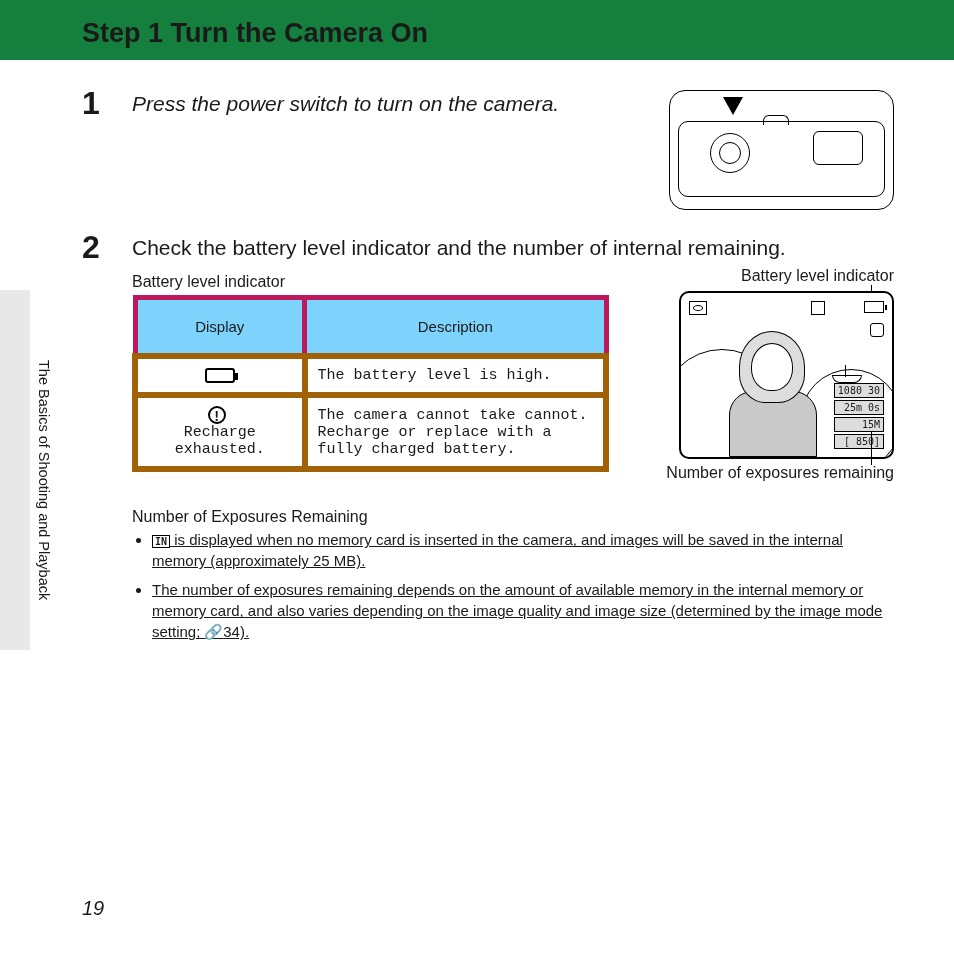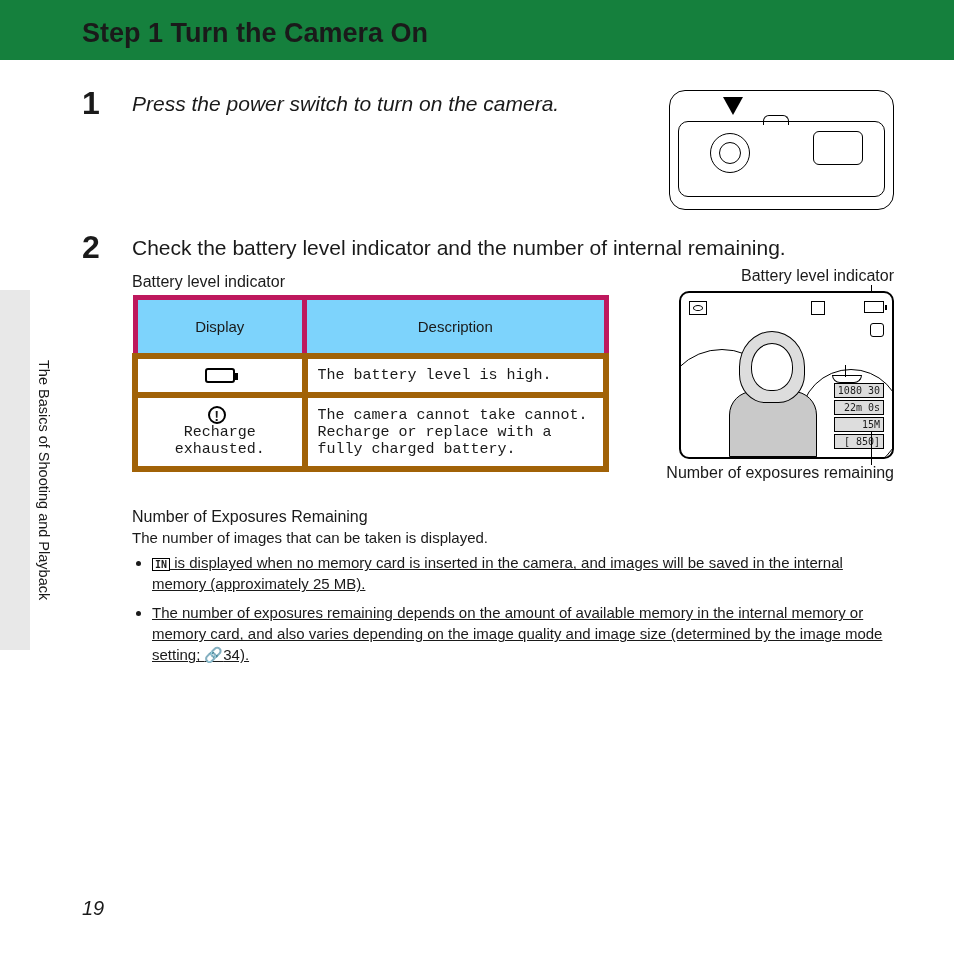--- a/index.html
+++ b/index.html
@@ -243,36 +243,35 @@
                 <div class="hood"></div>
                 <div class="head"></div>
               </div>
               <div class="boat"></div>
               <div class="ui-cam"></div>
               <div class="ui-face"></div>
               <div class="ui-batt"></div>
               <div class="ui-flag"></div>
               <div class="ui-vals">
                 <span>1080 30</span>
-                <span>22m 0s</span>
+                <span>25m 0s</span>
                 <span>15M</span>
                 <span>[  850]</span>
               </div>
             </div>
             <div class="pointer-v2"></div>
           </div>
           <p class="cap-bottom">Number of exposures remaining</p>
         </div>
       </div>
 
       <div class="section-gap"></div>
 
       <div class="exposures">
         <h3>Number of Exposures Remaining</h3>
-        <p>The number of images that can be taken is displayed.</p>
         <ul>
           <li>
             <span class="in-icon">IN</span><span> is displayed when no memory card is inserted in the camera, and images will be saved in the internal memory (approximately 25 MB).</span>
           </li>
           <li>
             <span>The number of exposures remaining depends on the amount of available memory in the internal memory or memory card, and also varies depending on the image quality and image size (determined by the image mode setting; </span><span class="ref-icon">🔗</span><span>34).</span>
           </li>
         </ul>
       </div>
 

